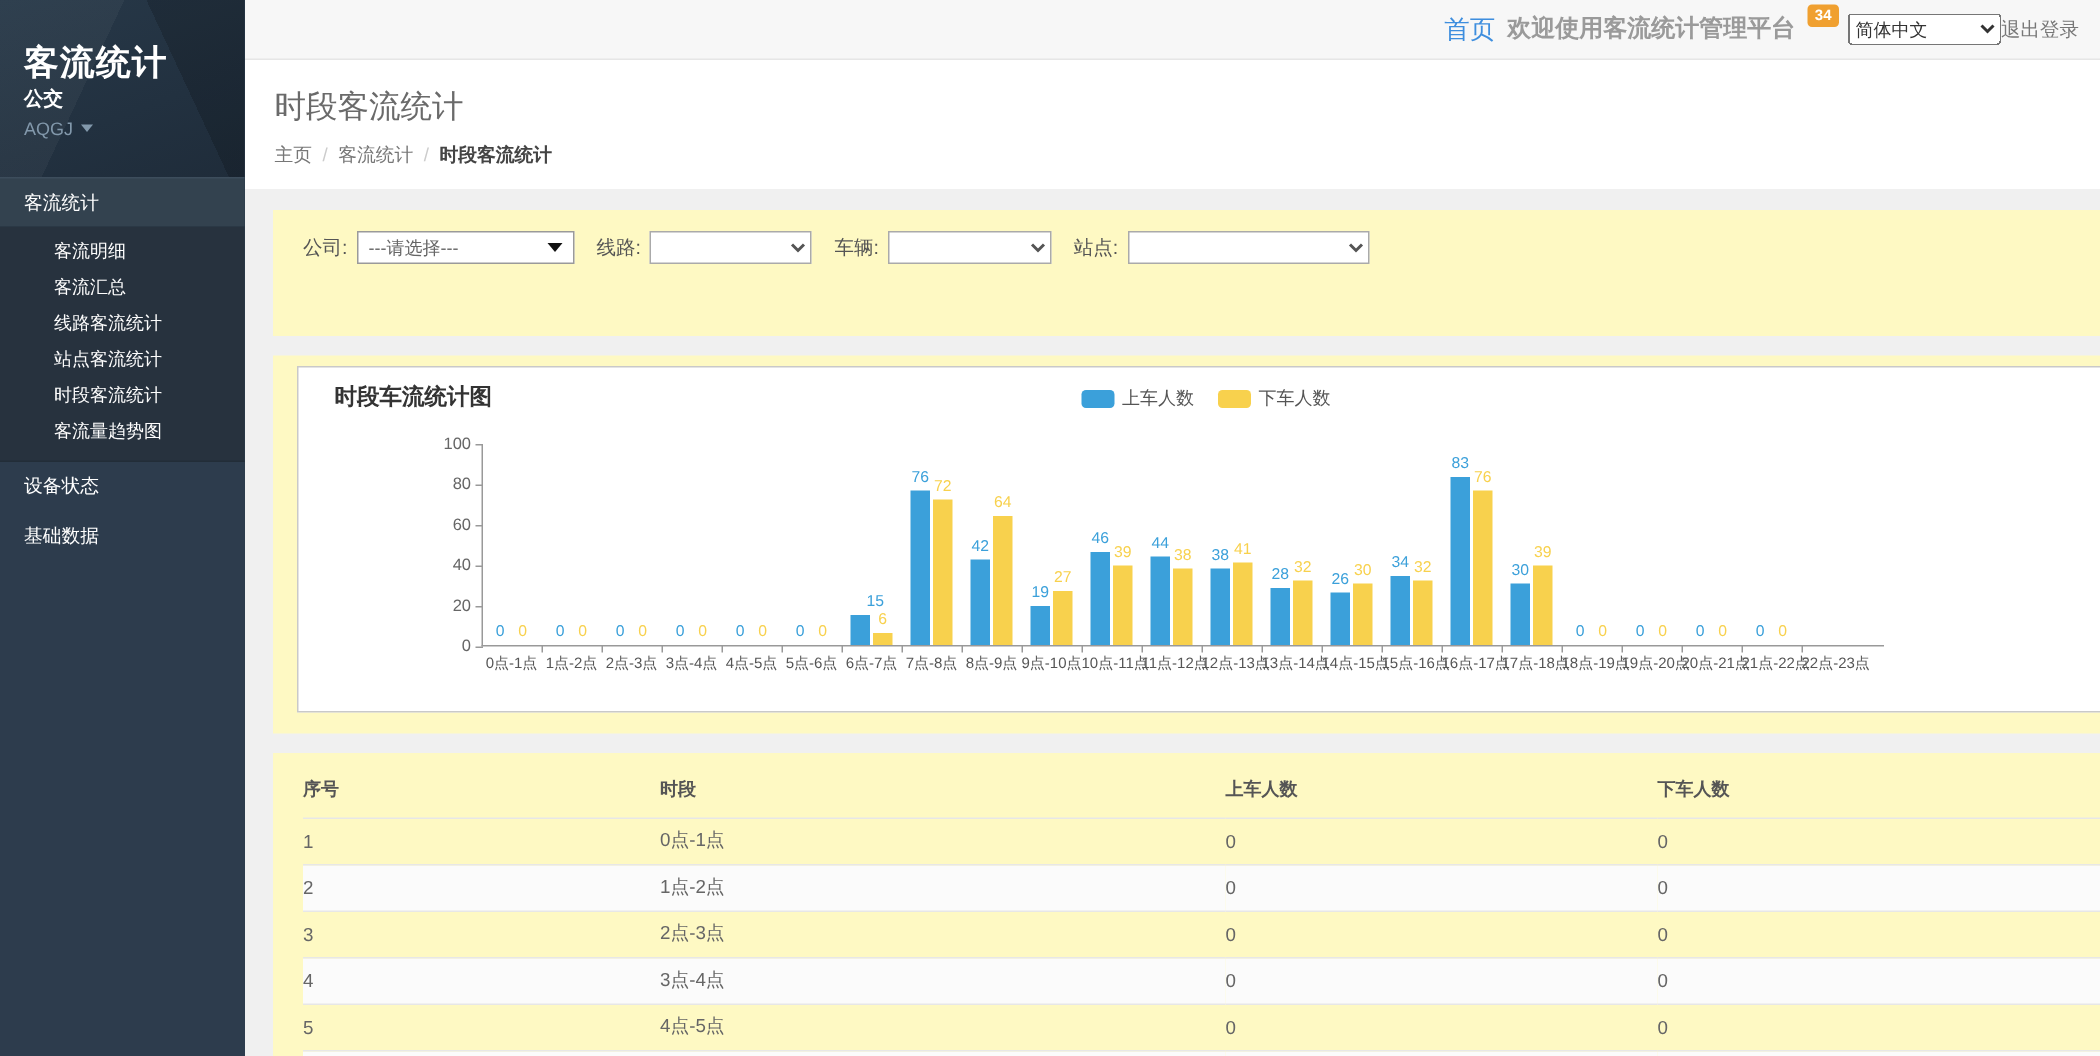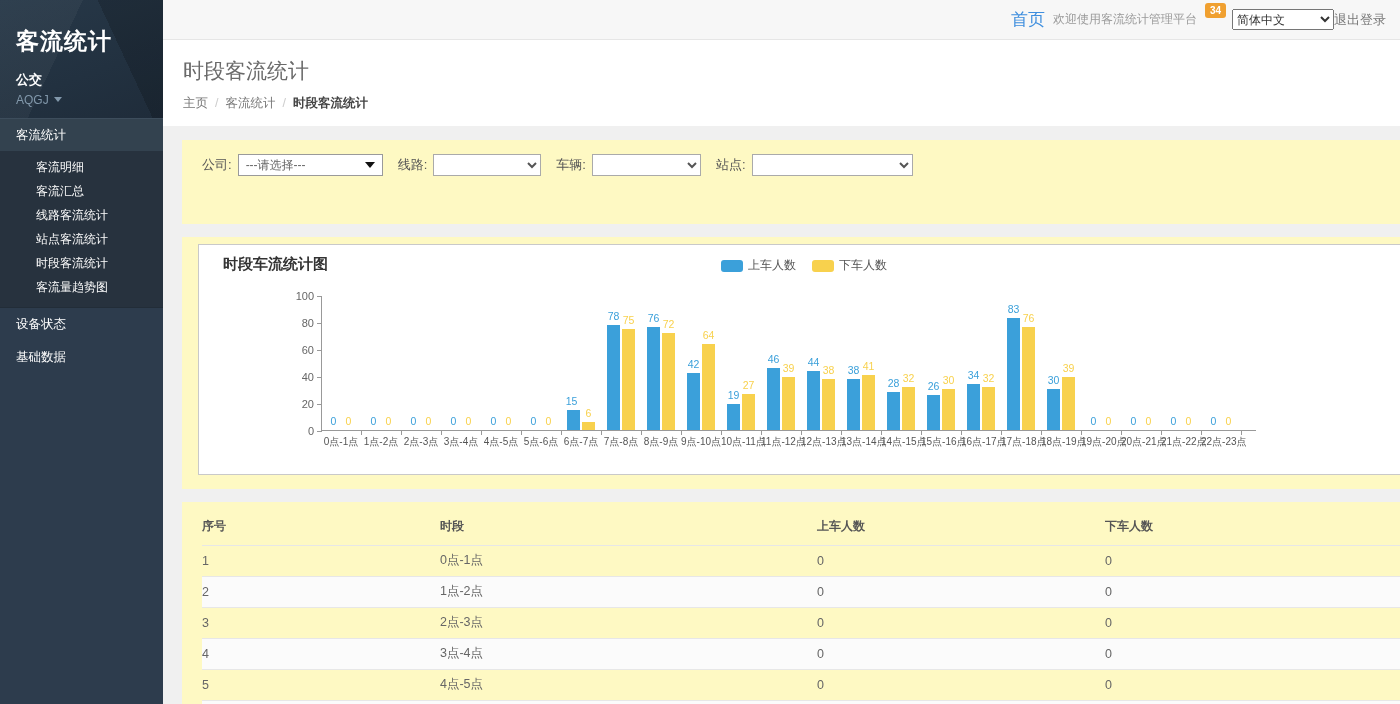--- a/index.html
+++ b/index.html
@@ -8,36 +8,36 @@
 
   
   .sidebar { position:fixed; left:0; top:0; width:163px; height:704px; background:#2d3c4d; z-index:10; }
   .logo-area { height:118px; padding:26px 0 0 16px; position:relative;
     background:
       linear-gradient(115deg, rgba(255,255,255,0.04) 0%, rgba(255,255,255,0.04) 38%, transparent 38%),
       linear-gradient(245deg, rgba(0,0,0,0.18) 0%, rgba(0,0,0,0.18) 30%, transparent 30%),
       linear-gradient(160deg, #273848 0%, #223140 60%, #1f2c3a 100%);
   }
   .app-title { color:#fff; font-size:23px; font-weight:bold; letter-spacing:1px; }
-  .org-name { color:#fff; font-size:13px; font-weight:bold; margin-top:14px; }
+  .org-name { color:#fff; font-size:13px; font-weight:bold; margin-top:0; }
   .org-code { color:#8298ab; font-size:12px; margin-top:4px; cursor:pointer; }
   .org-code .caret { display:inline-block; width:0; height:0; margin-left:5px; vertical-align:2px;
     border-left:4px solid transparent; border-right:4px solid transparent; border-top:5px solid #8298ab; }
   .menu-section { display:block; color:#fff; font-size:12.5px; line-height:32px; padding-left:16px;
     background:#33424f; border-top:1px solid #3d4d5c; cursor:pointer; }
   .submenu { background:#27323e; border-bottom:1px solid #222d38; padding:4px 0 8px; }
   .submenu-item { display:block; color:#fdfdfd; font-size:12px; line-height:24px; padding-left:36px; cursor:pointer; }
   .menu-item-top { display:block; color:#fff; font-size:12.5px; line-height:33px; padding-left:16px; cursor:pointer; }
 
   
   .main { margin-left:163px; height:704px; display:flex; flex-direction:column; }
   .topbar { height:40px; background:#f7f7f7; border-bottom:1px solid #e6e6e6;
     display:flex; align-items:center; justify-content:flex-end; padding-right:14px; }
   .home-link { color:#3e8ede; font-size:17px; cursor:pointer; }
-  .welcome { color:#9a9a9a; font-size:12px; margin-left:8px; }
+  .welcome { color:#9a9a9a; font-size:16px; margin-left:8px;font-weight:bold; }
   .msg-badge { background:#f0a030; color:#fff; font-size:10px; font-weight:bold;
     padding:2px 5px; border-radius:3px; margin-left:8px; transform:translateY(-9px); cursor:pointer; }
   .lang-select { width:102px; height:21px; font-size:12px; margin-left:6px; color:#333;
     font-family:"Liberation Sans","DejaVu Sans",sans-serif; }
   .logout { color:#777; font-size:13px; cursor:pointer; }
 
   .page-heading { background:#fff; padding:17px 0 14px 20px; }
   .page-title { color:#6a6a6a; font-size:21px; font-weight:normal; }
   .breadcrumb { margin-top:10px; font-size:12.5px; color:#777; }
   .breadcrumb .sep { color:#ccc; margin:0 7px; }
@@ -215,30 +215,23 @@
                 <div class="bar-val" style="left: 20px; bottom: 3px; color: rgb(248, 209, 77);">0</div>
                 <span class="xtick"></span>
               </div>
               <div class="group">
                 <div class="bar-val" style="left: 5px; bottom: 3px; color: rgb(59, 160, 218);">0</div>
                 <div class="bar-val" style="left: 20px; bottom: 3px; color: rgb(248, 209, 77);">0</div>
                 <span class="xtick"></span>
               </div>
               <div class="group">
                 <div class="bar" style="left: 5px; height: 20px; background: rgb(59, 160, 218);"></div>
-                <div class="bar-val" style="left: 3px; bottom: 23px; color: rgb(59, 160, 218); text-align: center;">15</div>
+                <div class="bar-val" style="left: 15px; bottom: 23px; color: rgb(59, 160, 218); text-align: center;">15</div>
                 <div class="bar" style="left: 20px; height: 8px; background: rgb(248, 209, 77);"></div>
                 <div class="bar-val" style="left: 20px; bottom: 11px; color: rgb(248, 209, 77);">6</div>
-                <span class="xtick"></span>
-              </div>
-              <div class="group">
-                <div class="bar" style="left: 5px; height: 105px; background: rgb(59, 160, 218);"></div>
-                <div class="bar-val" style="left: 5px; bottom: 108px; color: rgb(59, 160, 218);">78</div>
-                <div class="bar" style="left: 20px; height: 101px; background: rgb(248, 209, 77);"></div>
-                <div class="bar-val" style="left: 20px; bottom: 104px; color: rgb(248, 209, 77);">75</div>
                 <span class="xtick"></span>
               </div>
               <div class="group">
                 <div class="bar" style="left: 5px; height: 103px; background: rgb(59, 160, 218);"></div>
                 <div class="bar-val" style="left: 5px; bottom: 106px; color: rgb(59, 160, 218);">76</div>
                 <div class="bar" style="left: 20px; height: 97px; background: rgb(248, 209, 77);"></div>
                 <div class="bar-val" style="left: 20px; bottom: 100px; color: rgb(248, 209, 77);">72</div>
                 <span class="xtick"></span>
               </div>
               <div class="group">

